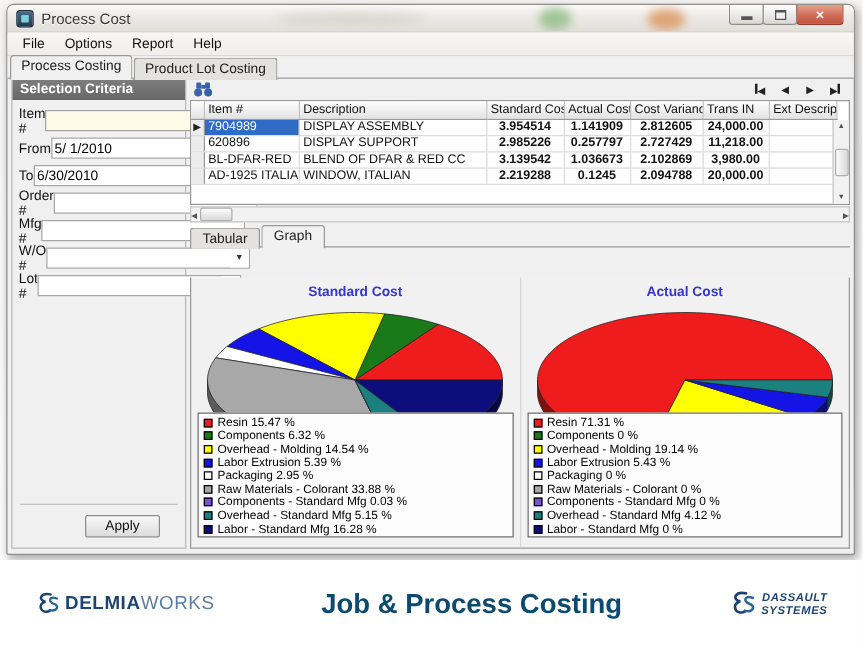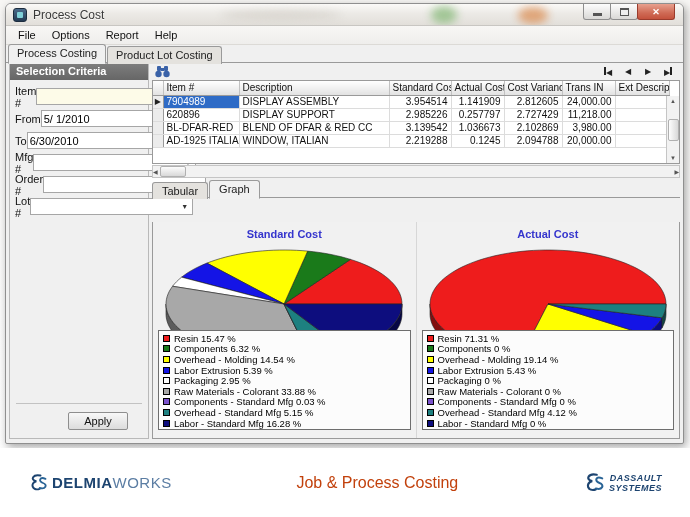--- a/index.html
+++ b/index.html
@@ -69,21 +69,21 @@
   .navbtn { width:20px; height:14px; display:flex; align-items:center; justify-content:center;
     font-size:8px; color:#222; background:transparent; }
   .navbar-bar { display:inline-block; width:2px; height:8px; background:#222; }
 
   .grid { position:relative; border:1px solid #9a9a9a; background:#fff; height:84px; }
   .grid table { border-collapse:collapse; table-layout:fixed; width:516px; font-size:10px; }
   .grid th { background:linear-gradient(#ffffff,#e2e2e2); border-right:1px solid #c2c2c2; border-bottom:1px solid #9a9a9a;
     font-weight:normal; text-align:left; padding:1px 3px; height:14px; color:#111; white-space:nowrap; overflow:hidden; }
   .grid td { border-right:1px solid #dcdcdc; border-bottom:1px solid #dcdcdc; padding:0 3px; height:13px;
     white-space:nowrap; overflow:hidden; color:#111; }
-  .grid td.num { text-align:right; }
+  .grid td.num { text-align:center;font-weight:bold; }
   .grid td.selcell { background:#2e6bc6; color:#fff; }
   .grid td.rowsel { background:#ececec; border-right:1px solid #9a9a9a; text-align:center; padding:0; font-size:8px; color:#222; }
   .vscroll { position:absolute; right:0; top:15px; bottom:0; width:13px; background:#f2f2f2; border-left:1px solid #c5c5c5;
     display:flex; flex-direction:column; justify-content:space-between; align-items:center; }
   .vthumb { width:11px; height:22px; background:linear-gradient(90deg,#fdfdfd,#d8d8d8); border:1px solid #b0b0b0; border-radius:2px; }
   .sarrow { font-size:6px; color:#555; padding:2px 0; }
   .hscroll { height:13px; margin-top:1px; background:#f2f2f2; border:1px solid #c5c5c5; display:flex; align-items:center; justify-content:space-between; }
   .hthumb { width:26px; height:11px; background:linear-gradient(#fdfdfd,#d8d8d8); border:1px solid #b0b0b0; border-radius:2px; margin-left:2px; }
   .hs-left { display:flex; align-items:center; }
 
@@ -104,21 +104,21 @@
   .leg-chip { width:7px; height:7px; border:1px solid #000; margin-right:4px; flex:none; }
   .leg-text { font-size:9.5px; color:#000; white-space:nowrap; }
 
   
   .footer { position:absolute; left:0; top:448px; width:690px; height:69px; background:#fff;
     display:flex; align-items:center; justify-content:space-between; padding:0 28px; }
   .brandL { display:flex; align-items:center; color:#1d4470; }
   .brand-swirl { margin-right:4px; }
   .brandL .b1 { font-weight:bold; font-size:15px; letter-spacing:.5px; }
   .brandL .b2 { font-size:15px; color:#5b7da3; letter-spacing:.5px; }
-  .footer-title { font-size:16px; font-weight:normal; color:#c2410c; }
+  .footer-title { font-size:22px; font-weight:bold; color:#0c4a6e; }
   .brandR { display:flex; align-items:center; color:#1d4470; }
   .brandR .lines { display:flex; flex-direction:column; font-size:9px; font-weight:bold; font-style:italic; line-height:10px; letter-spacing:.5px;align-items:flex-end; }
 </style>
 </head>
 <body>
 
 <div class="stage">
 
   <div class="window">
 
@@ -179,30 +179,39 @@
               <span class="sb-label">To</span>
               <div class="sb-ctl">
                 <input placeholder="" value="6/30/2010" style="">
                 <span class="date-ico"></span>
                 <span class="ctl-btn flat">
                   <span class="arrow-glyph">▼</span>
                 </span>
               </div>
             </div>
             <div class="sb-row">
+              <span class="sb-label">Order #</span>
+              <div class="sb-ctl">
+                <input placeholder="" style="">
+                <span class="ctl-btn flat">
+                  <span class="arrow-glyph">▼</span>
+                </span>
+              </div>
+            </div>
+            <div class="sb-row">
               <span class="sb-label">Mfg #</span>
               <div class="sb-ctl">
                 <input placeholder="" style="">
                 <span class="ctl-btn flat">
                   <span class="arrow-glyph">▼</span>
                 </span>
               </div>
             </div>
             <div class="sb-row">
-              <span class="sb-label">Order #</span>
+              <span class="sb-label">W/O #</span>
               <div class="sb-ctl">
                 <input placeholder="" style="">
                 <span class="ctl-btn flat">
                   <span class="arrow-glyph">▼</span>
                 </span>
               </div>
             </div>
             <div class="sb-row">
               <span class="sb-label">Lot #</span>
               <div class="sb-ctl">

